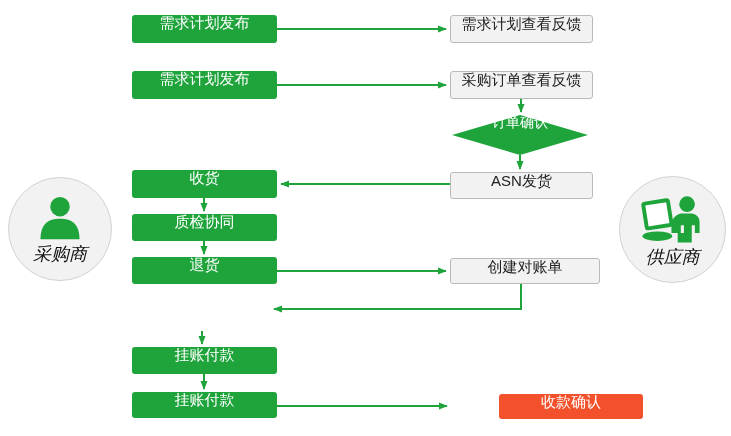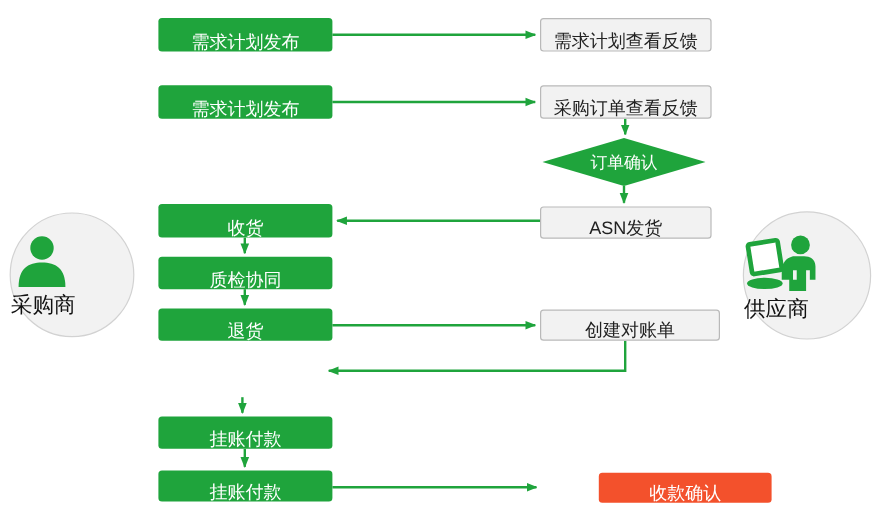--- a/index.html
+++ b/index.html
@@ -5,39 +5,39 @@
   html,body{margin:0;padding:0;background:#ffffff;}
   .stage{
     position:relative;width:731px;height:436px;background:#fff;overflow:hidden;
     font-family:"Liberation Sans","DejaVu Sans",sans-serif;
     --green:#1fa43c; --red:#f3512c; --gray-fill:#f2f2f2; --gray-border:#b9b9b9;
     --diamond-gray-border:#c4c4c4; --text-dark:#222222;
     --circle-fill:#f2f2f2; --circle-border:#d2d2d2;
   }
   .node{
     position:absolute;box-sizing:border-box;border-radius:3px;
-    display:flex;align-items:flex-end;justify-content:center;
+    display:flex;align-items:flex-start;justify-content:center;
     font-size:15px;line-height:1;white-space:nowrap;
   }
   .node.green{background:var(--green);color:#fff;}
   .node.gray{background:var(--gray-fill);border:1px solid var(--gray-border);color:var(--text-dark);}
   .node.red{background:var(--red);color:#fff;margin-left:48px;}
   .diamond{
-    position:absolute;display:flex;align-items:center;justify-content:center;
+    position:absolute;display:flex;justify-content:center;
   }
   .diamond svg{position:absolute;left:0;top:0;width:100%;height:100%;}
   .diamond .dlabel{position:relative;font-size:14px;line-height:1;white-space:nowrap;}
   .diamond.green-d .dlabel{color:#fff;}
   .diamond.gray-d .dlabel{color:var(--text-dark);}
   .diamond.green-d polygon{fill:var(--green);stroke:none;}
   .diamond.gray-d polygon{fill:var(--gray-fill);stroke:var(--diamond-gray-border);stroke-width:1;}
   .actor{
     position:absolute;box-sizing:border-box;border-radius:50%;
     background:var(--circle-fill);border:1px solid var(--circle-border);
-    display:flex;flex-direction:column;justify-content:center;
+    display:flex;flex-direction:column;align-items:center;justify-content:center;font-style:italic;
   }
   .actor-label{font-size:18px;color:#111;line-height:1;margin-top:4px;white-space:nowrap;}
   .actor-icon .g-fill{fill:var(--green);}
   .actor-icon .g-stroke{fill:#fff;stroke:var(--green);}
   .flow-lines{position:absolute;left:0;top:0;pointer-events:none;}
   .flow-lines path.conn{stroke:var(--green);stroke-width:2;fill:none;}
   #arrowhead path{fill:var(--green);}
 </style>
 </head>
 <body>

